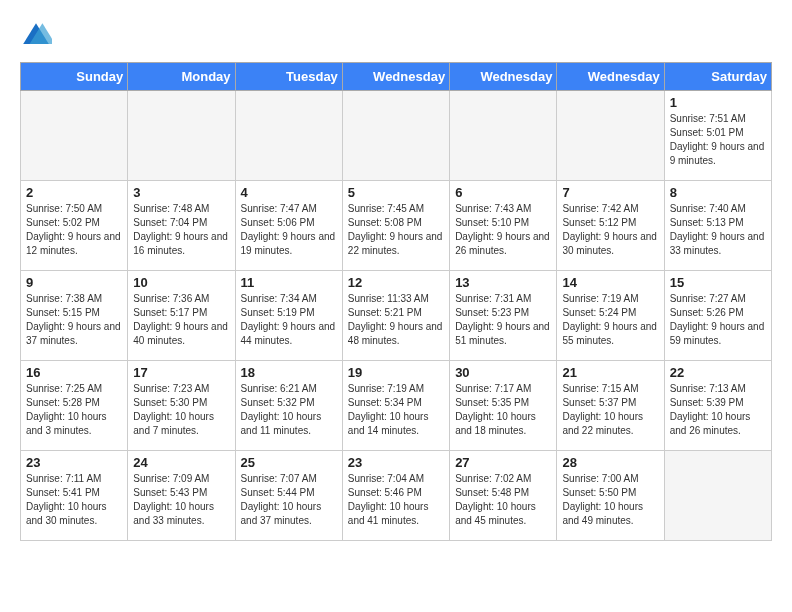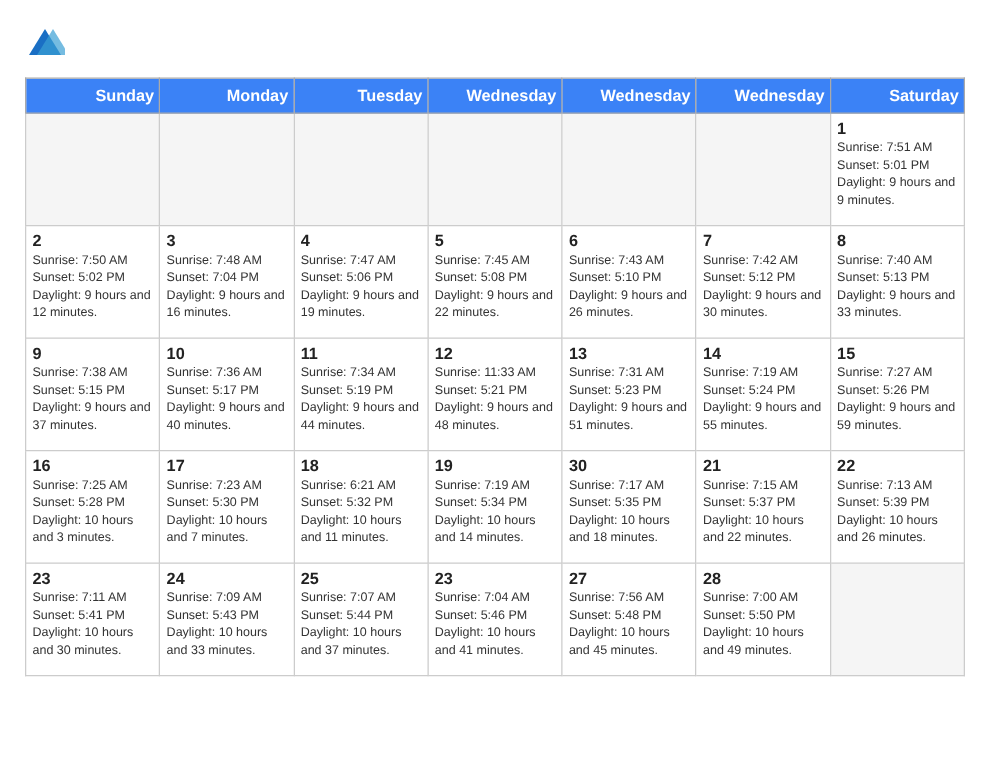--- a/index.html
+++ b/index.html
@@ -281,21 +281,21 @@
 Daylight: 10 hours and 37 minutes.</div>
         </td>
         <td>
           <div class="day-num">23</div>
           <div class="day-info">Sunrise: 7:04 AM
 Sunset: 5:46 PM
 Daylight: 10 hours and 41 minutes.</div>
         </td>
         <td>
           <div class="day-num">27</div>
-          <div class="day-info">Sunrise: 7:56 AM
+          <div class="day-info">Sunrise: 7:02 AM
 Sunset: 5:48 PM
 Daylight: 10 hours and 45 minutes.</div>
         </td>
         <td>
           <div class="day-num">28</div>
           <div class="day-info">Sunrise: 7:00 AM
 Sunset: 5:50 PM
 Daylight: 10 hours and 49 minutes.</div>
         </td>
         <td class="empty"></td>

